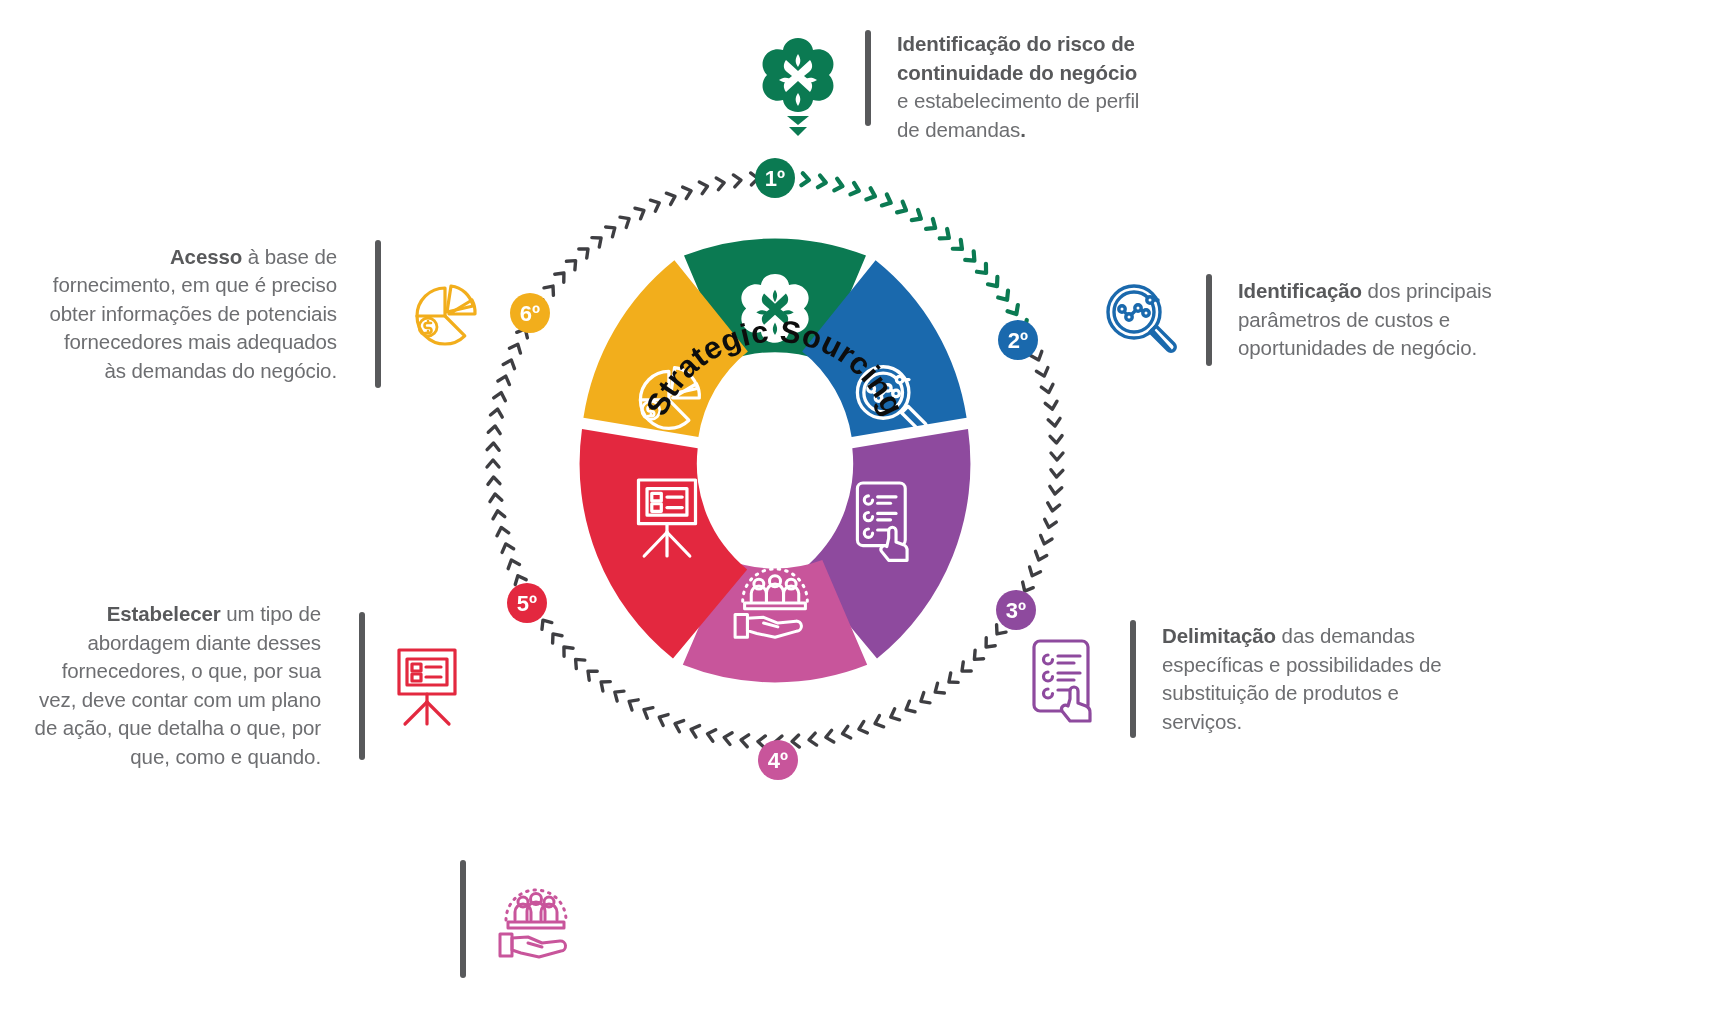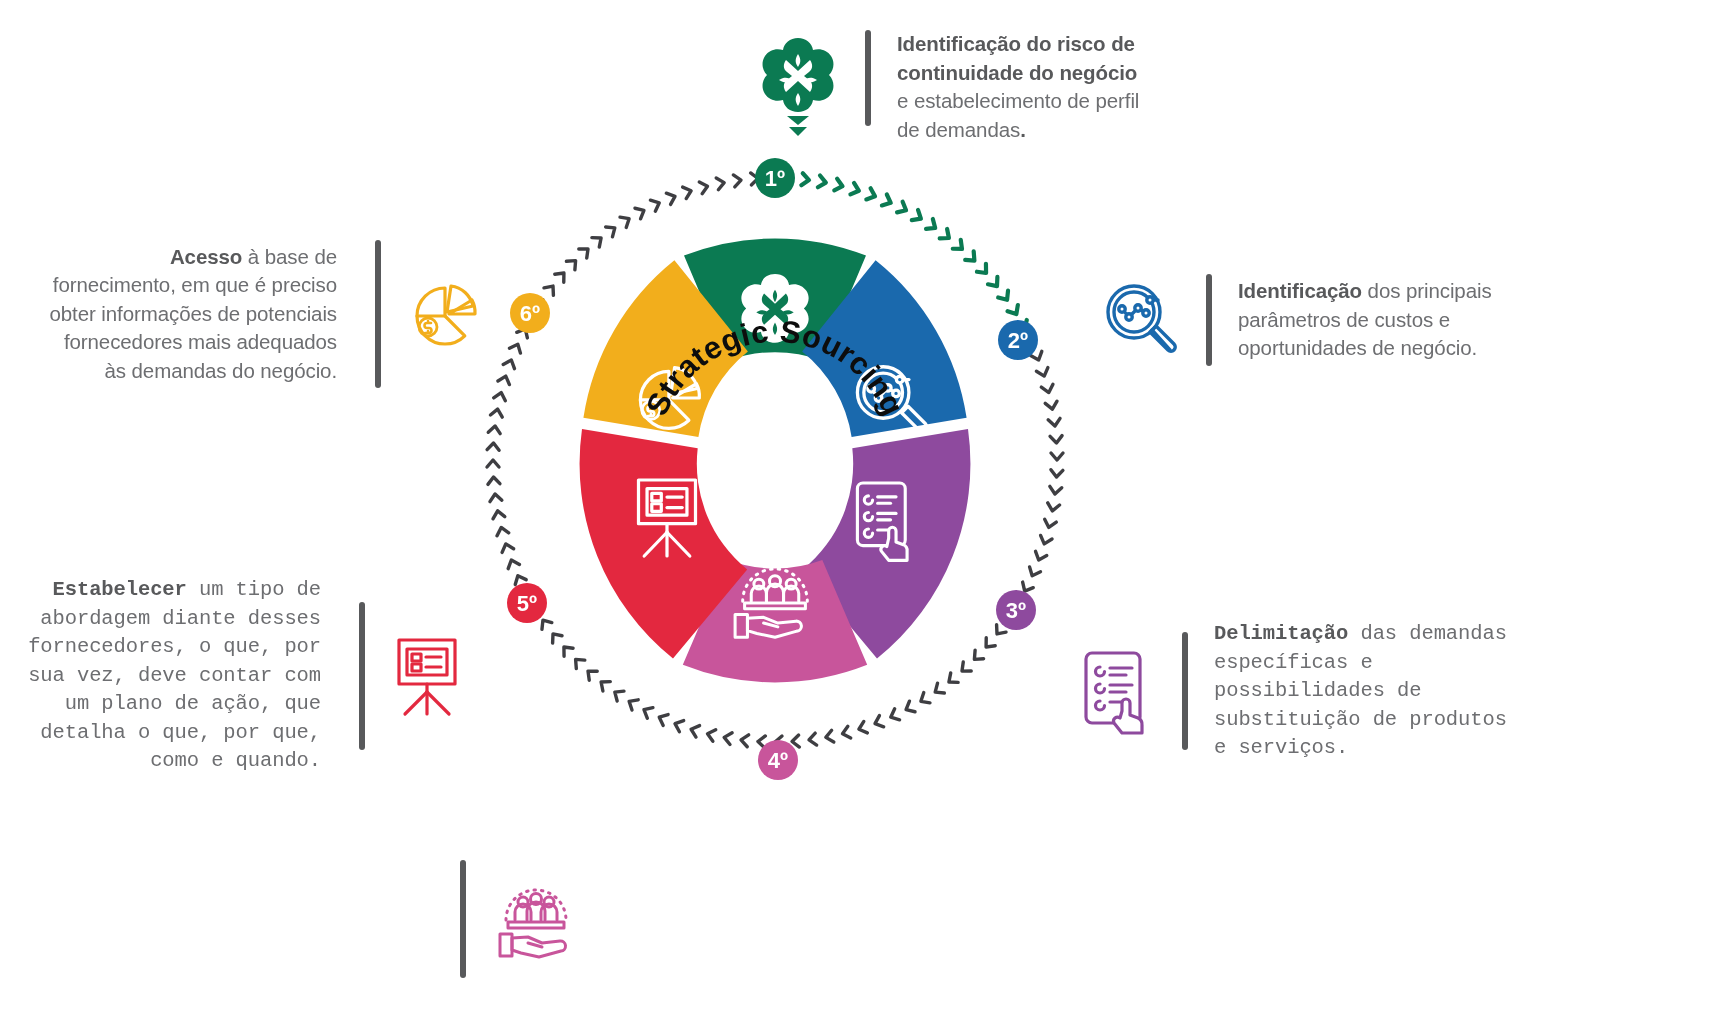--- a/index.html
+++ b/index.html
@@ -84,21 +84,21 @@
         <line x1="54" y1="52" x2="72" y2="72"></line>
         <path d="M52 54l6-6 18 18a4.2 4.2 0 0 1-6 6z"></path>
       </svg>
     </div>
     <div class="rule" style="height:92px;"></div>
     <div class="txt">
       <b>Identificação</b><span> dos principais parâmetros de custos e oportunidades de negócio.</span>
     </div>
   </div>
 
-  <div class="callout right" style="left:1078px; top:620px; width:440px;font-family:Liberation Mono, monospace;">
+  <div class="callout right" style="left:1026px; top:620px; width:440px;">
     <div class="ico">
       <svg width="80" height="92" viewBox="0 0 80 92" fill="none" stroke="#8e4a9e" stroke-width="3.2" stroke-linecap="round" stroke-linejoin="round">
         <path d="M14 8h42a6 6 0 0 1 6 6v58a6 6 0 0 1-6 6H14a6 6 0 0 1-6-6V14a6 6 0 0 1 6-6z"></path>
         <path d="M22 22a4.5 4.5 0 1 0 4.5 4.5"></path>
         <line x1="32" y1="23" x2="54" y2="23"></line>
         <line x1="32" y1="30" x2="48" y2="30"></line>
         <path d="M22 39a4.5 4.5 0 1 0 4.5 4.5"></path>
         <line x1="32" y1="40" x2="54" y2="40"></line>
         <line x1="32" y1="47" x2="48" y2="47"></line>
         <path d="M22 56a4.5 4.5 0 1 0 4.5 4.5"></path>
@@ -124,21 +124,21 @@
         <circle cx="59" cy="26" r="5"></circle>
         <path d="M51 44v-8a8 8 0 0 1 16 0v8"></path>
         <rect x="18" y="46" width="56" height="6"></rect>
         <path d="M10 58h12v22H10z"></path>
         <path d="M22 62l16-1 14 6 18-2a5 5 0 0 1 1 10l-22 6-18-4-9-3z"></path>
         <path d="M38 67l14 4"></path>
       </svg>
     </div>
   </div>
 
-  <div class="callout left" style="left:25px; top:576px; width:440px; justify-content:flex-end;font-family:Liberation Mono, monospace;">
+  <div class="callout left" style="left:25px; top:600px; width:440px; justify-content:flex-end;">
     <div class="txt" style="width:340px;">
       <b>Estabelecer</b><span> um tipo de abordagem diante desses fornecedores, o que, por sua vez, deve contar com um plano de ação, que detalha o que, por que, como e quando.</span>
     </div>
     <div class="rule" style="height:148px;"></div>
     <div class="ico">
       <svg width="76" height="92" viewBox="0 0 76 92" fill="none" stroke="#e3283f" stroke-width="3.2" stroke-linecap="round" stroke-linejoin="round">
         <rect x="10" y="10" width="56" height="44"></rect>
         <rect x="18" y="19" width="40" height="26"></rect>
         <rect x="23" y="24" width="9" height="7"></rect>
         <rect x="23" y="34" width="9" height="7"></rect>

